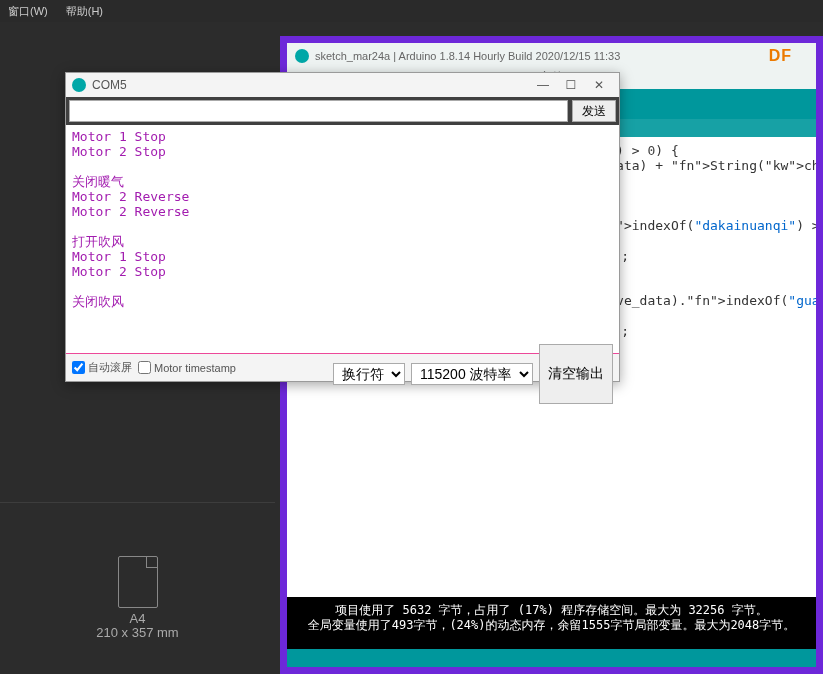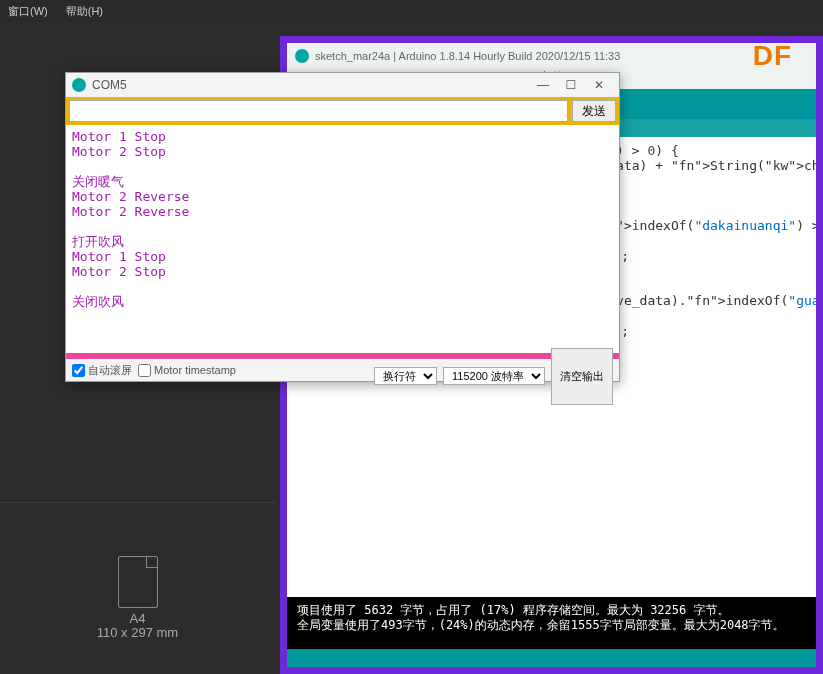--- a/index.html
+++ b/index.html
@@ -39,21 +39,21 @@
     }
     .arduino-titlebar {
       height:26px; background:#eef3f2; display:flex; align-items:center;
       padding:0 8px; font-size:11px; color:#666; position:relative;
     }
     .arduino-titlebar .ard-logo {
       width:14px; height:14px; border-radius:50%; background:#00a7a7;
       margin-right:6px;
     }
     .arduino-titlebar .df { position:absolute; right:24px; color:#ec7a00;
-      font-size:28px; font-weight:bold; letter-spacing:1px; }
+      font-size:16px; font-weight:bold; letter-spacing:1px; }
     .arduino-menu { height:20px; background:#eef3f2; display:flex; gap:30px;
       padding:0 8px; color:#555; font-size:12px; align-items:center;flex-direction:column; }
     .arduino-toolbar {
       height:30px; background:#00979c; display:flex; align-items:center; gap:3px; padding:0 5px;
     }
     .ard-tool-btn {
       width:22px; height:22px; border-radius:50%; background:#07858b;
       display:flex; align-items:center; justify-content:center;
     }
     .ard-tool-btn.sq { border-radius:3px; width:22px; height:22px; }
@@ -63,21 +63,21 @@
     .code-area {
       flex:1; background:#fff; color:#333; font-family:Consolas,monospace;
       font-size:13px; padding:6px 16px; white-space:pre; overflow:hidden; line-height:15px;
     }
     .code-area .num { color:#444; }
     .code-area .str { color:#0066cc; }
     .code-area .cm { color:#999; }
 
     .console {
       height:52px; background:#000; color:#fff; font-size:12px;
-      padding:6px 10px; font-family:"SimSun",monospace; line-height:15px; white-space:pre;
+      padding:6px 10px; font-family:"SimSun",monospace; line-height:15px; white-space:pre;text-align:center;
     }
     .status-bar { height:18px; background:#00979c; }
 
     
     .serial-window {
       position:absolute; left:65px; top:72px; width:555px; height:310px;
       background:#fff; border:1px solid #9a9a9a;
       box-shadow:0 3px 12px rgba(0,0,0,0.35);
       display:flex; flex-direction:column;
     }
@@ -86,58 +86,58 @@
       padding:0 6px; font-size:12px; color:#555;justify-content:space-between;
     }
     .serial-title .ard-logo { width:14px; height:14px; border-radius:50%;
       background:#00a7a7; margin-right:6px; }
     .serial-title .ctl { margin-left:auto; display:flex; gap:0; }
     .serial-title .ctl span {
       width:28px; height:20px; display:flex; align-items:center; justify-content:center;
       font-size:12px; color:#555;
     }
     .serial-input-row {
-      height:28px; padding:3px; display:flex; gap:4px; background:#eab308;
+      height:28px; padding:3px; display:flex; gap:4px; background:#404040;
     }
     .serial-input-row input {
       flex:1; border:1px solid #aaa; padding:2px 4px; font-size:12px; background:#fff;
     }
     .serial-input-row button {
       width:44px; border:1px solid #aaa; background:#eee; font-size:12px;
     }
     .serial-body {
       flex:1; background:#fff; padding:4px 6px; white-space:pre;
       font-family:Consolas,monospace; font-size:13px; color:#a21caf; line-height:15px;
       overflow:hidden;
     }
     .serial-footer {
-      height:28px; background:#f4f4f4; border-top:6px solid #ec4899;
+      height:28px; background:#f4f4f4; border-top:1px solid #ec4899;
       display:flex; align-items:center; padding:0 6px; gap:6px;
     }
     .serial-footer label { font-size:11px; color:#555; display:flex; align-items:center; gap:3px; }
     .serial-footer .spacer { flex:1; }
     .serial-footer select, .serial-footer button {
-      font-size:11px; border:1px solid #aaa; background:#fff; padding:1px 4px;margin-top:12px;
+      font-size:14px; border:1px solid #aaa; background:#fff; padding:1px 4px;margin-top:12px;
     }
     .serial-footer button { background:#eee; padding:20px 8px; }
   </style>
 </head>
 <body>
 
 <div class="host-taskbar">
   <span>窗口(W)</span>
   <span>帮助(H)</span>
 </div>
 
 <div class="dark-panel">
   <div class="dark-hr"></div>
   <div class="page-icon"></div>
   <div class="page-label">
     <span>A4</span><br>
-    <span>110 x 297 mm</span>
+    <span>210 x 357 mm</span>
   </div>
 </div>
 
 <div class="arduino-window">
   <div class="arduino-titlebar">
     <span class="ard-logo"></span>
     <span>sketch_mar24a | Arduino 1.8.14 Hourly Build 2020/12/15 11:33</span>
     <span class="df">DF</span>
   </div>
   <div class="arduino-menu">

